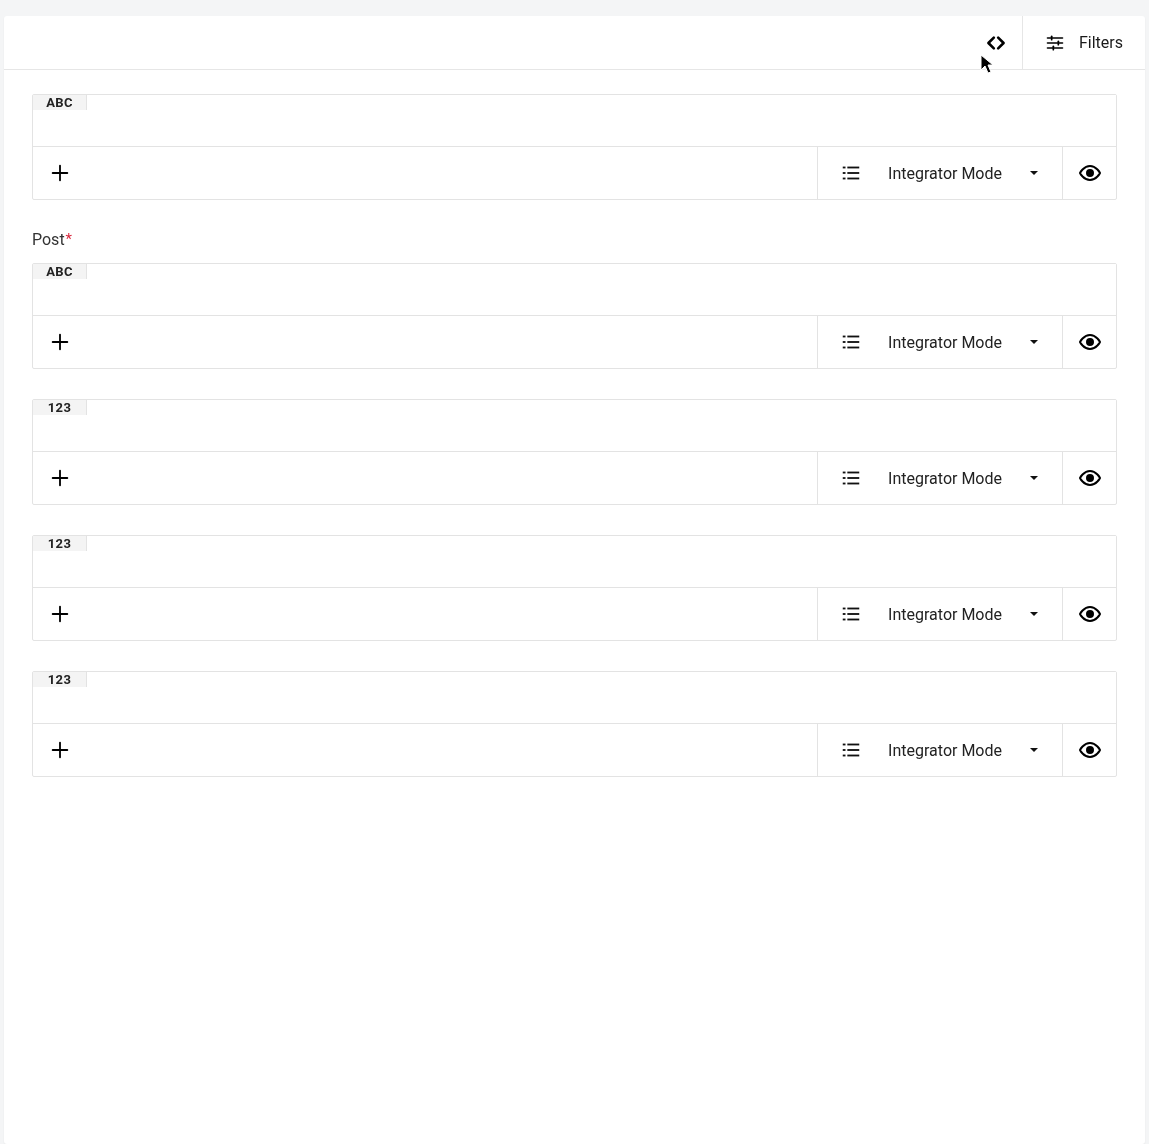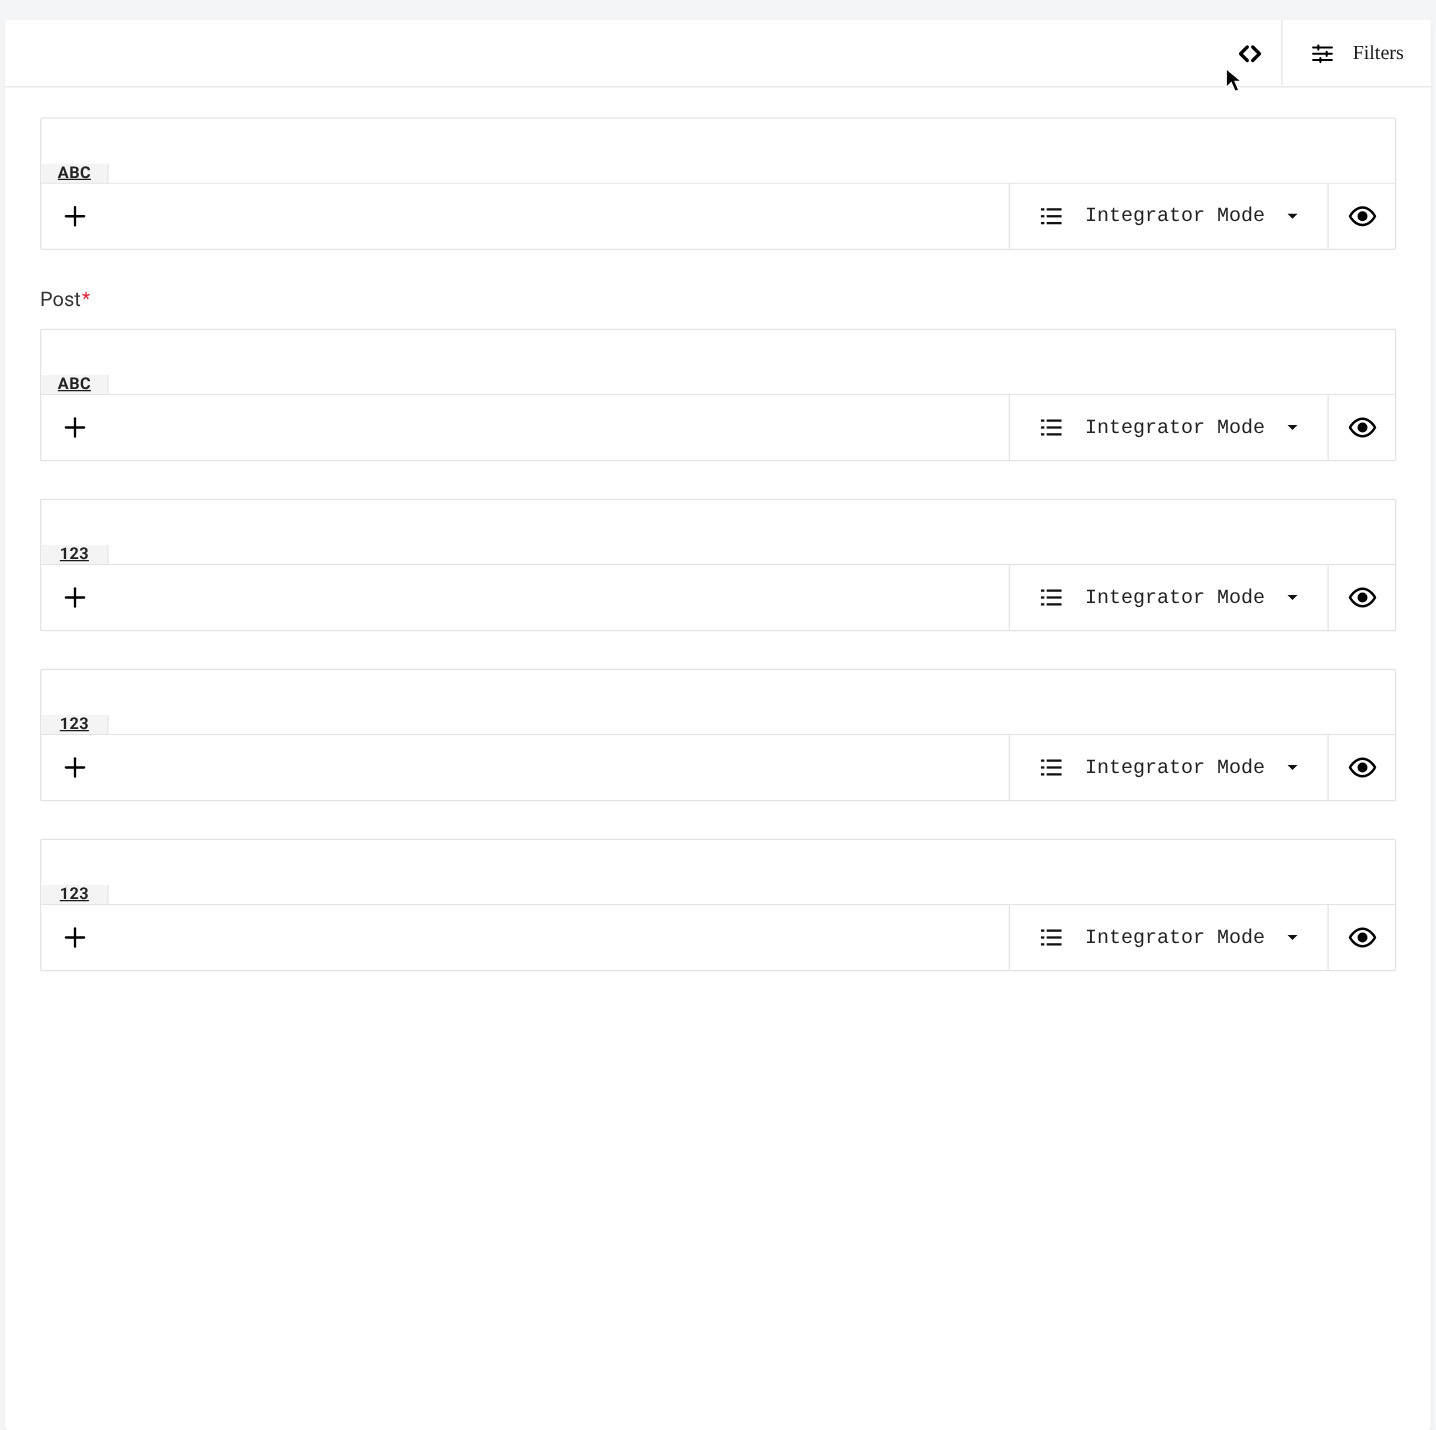--- a/index.html
+++ b/index.html
@@ -18,21 +18,20 @@
       border-radius: 3px;
       box-shadow: 0 1px 2px rgba(0,0,0,.05);
       min-height: 1128px;
     }
     .topbar {
       height: 54px;
       display: flex;
       justify-content: flex-end;
       align-items: stretch;
       border-bottom: 1px solid #e6e6e6;
-      font-family: Liberation Serif, serif;
     }
     .topbar .code-toggle {
       width: 52px;
       display: flex;
       align-items: center;
       justify-content: center;
       border-right: 1px solid #e6e6e6;
       cursor: pointer;
     }
     .topbar .filters {
@@ -54,24 +53,23 @@
       margin-bottom: 14px;
     }
     .req { color: #d9263c; margin-left: 1px; font-size: 15px; vertical-align: top; }
     .box {
       border: 1px solid #e3e3e3;
       border-radius: 2px;
       background: #fff;
     }
     .box-top {
       display: flex;
-      align-items: flex-end;
+      align-items: flex-start;
       height: 52px;
       border-bottom: 1px solid #e3e3e3;
-      text-decoration: underline;
     }
     .type-tag {
       width: 54px;
       background: #f4f4f4;
       display: flex;
       align-items: center;
       justify-content: center;
       font-size: 13px;
       font-weight: 700;
       color: #222;
@@ -95,27 +93,26 @@
       width: 54px;
       display: flex;
       align-items: center;
       justify-content: center;
       cursor: pointer;
     }
     .spacer { flex: 1; }
     .mode-cell {
       display: flex;
       align-items: center;
-      gap: 16px;
+      gap: 26px;
       padding: 0 22px;
       border-left: 1px solid #e3e3e3;
       cursor: pointer;
       font-size: 16px;
       color: #222;
-      font-family: Liberation Mono, monospace;
     }
     .eye-cell {
       width: 54px;
       display: flex;
       align-items: center;
       justify-content: center;
       cursor: pointer;
       border-left: 1px solid #e3e3e3;
     }
     svg { display: block; }

